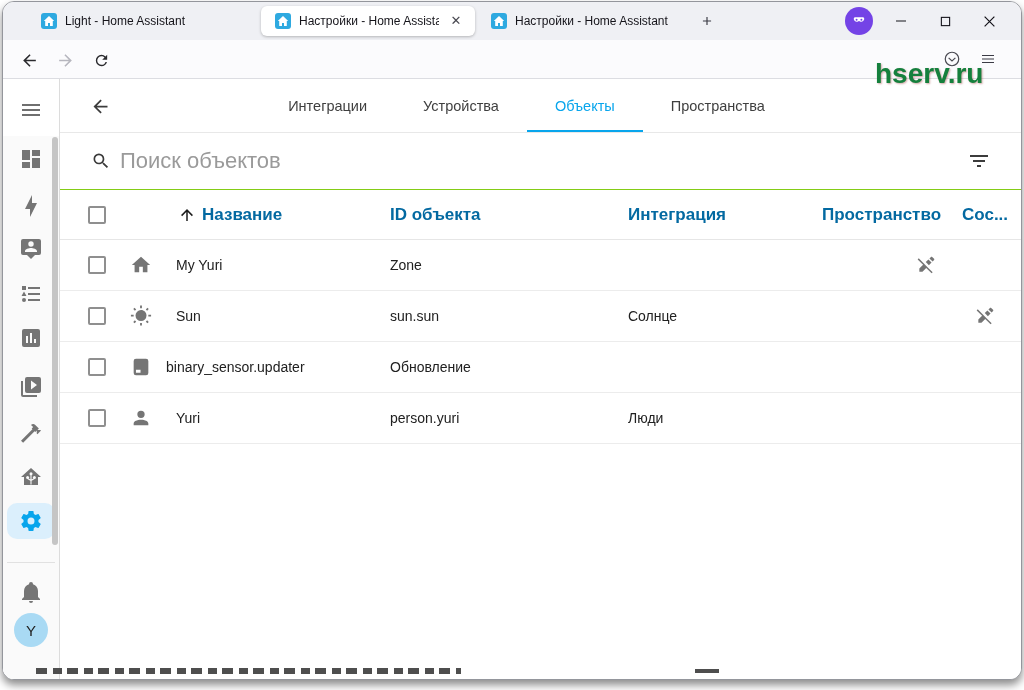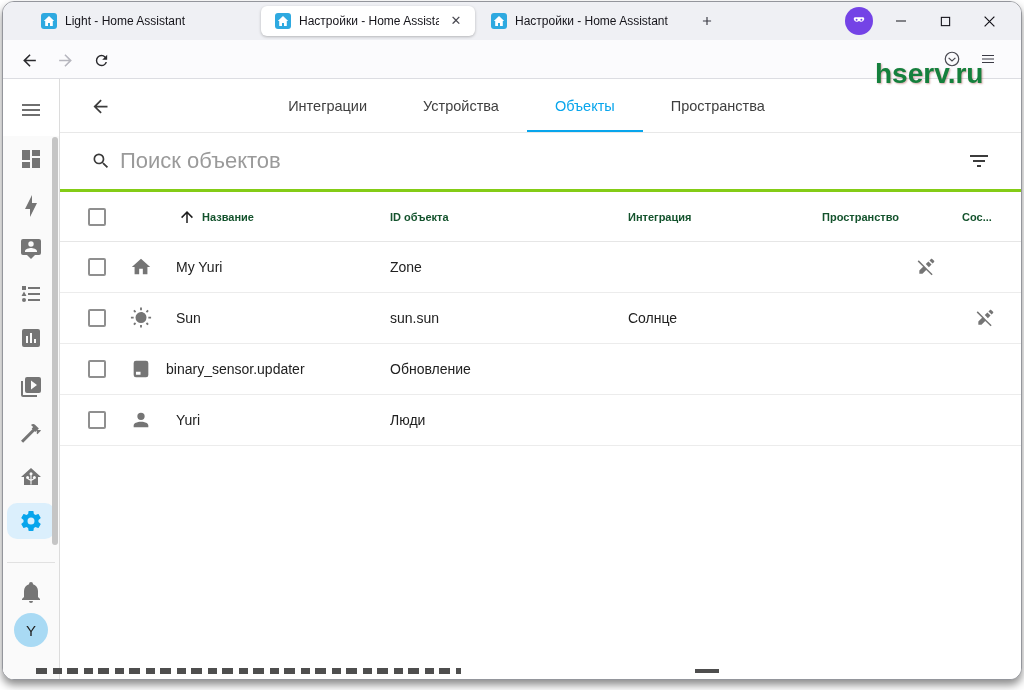--- a/index.html
+++ b/index.html
@@ -42,21 +42,21 @@
   .ha-toolbar{position:relative;height:56px}
   .search-icon{position:absolute;left:31px;top:18px}
   .search-input{position:absolute;left:58px;top:13px;width:540px;height:28px;border:none;outline:none;font-size:22px;color:#404040;background:transparent;font-family:"Liberation Sans",sans-serif}
   .search-input::placeholder{color:#9a9a9a}
   .chip{position:absolute;right:74px;top:11px;height:34px;background:var(--chipbg);border-radius:5px;display:flex;align-items:center;padding:0 14px}
   .chip-label{font-size:14px;color:#212121}
   .chip-clear{font-size:14px;font-weight:500;color:var(--accent);margin-left:16px;letter-spacing:.3px}
   .filter-btn{position:absolute;right:30px;top:16px;width:24px;height:24px}
 
   .grid-row{display:grid;grid-template-columns:28px 50px 224px 238px 194px 140px 1fr;align-items:center;padding-left:28px}
-  .thead{height:49px;border-top:3px solid #84cc16;border-bottom:1px solid #e6e6e6;font-size:11px;font-weight:700;color:#14532d}
+  .thead{height:49px;border-top:1px solid #84cc16;border-bottom:1px solid #e6e6e6;font-size:17px;font-weight:700;color:#0369a1}
   .trow{height:50px;border-bottom:1px solid #ececec;font-size:14px;color:#212121}
   .cb{width:18px;height:18px;border:2px solid #8f8f8f;border-radius:2px;background:#fff;box-sizing:border-box}
   .cell-icon{justify-self:center;display:flex}
   .hdr-name{padding-left:12px;display:flex;align-items:center;gap:6px}
   .cell-state{justify-self:end;padding-right:26px;display:flex}
 
   .crop1{position:absolute;left:33px;top:666px;width:425px;height:6px;background:repeating-linear-gradient(90deg,#4e4e4e 0 11px,transparent 11px 17px,#4e4e4e 17px 26px,transparent 26px 31px)}
   .crop2{position:absolute;left:692px;top:667px;width:24px;height:4px;background:#4e4e4e}
   svg{display:block}
 </style>
@@ -359,20 +359,21 @@
           <div class="grid-row trow">
             <div>
               <div class="cb"></div>
             </div>
      <div class="cell-icon">
               <svg width="22" height="22" viewBox="0 0 24 24" fill="#757575">
                 <path fill-rule="evenodd" d="M12,4A4,4 0 0,1 16,8A4,4 0 0,1 12,12A4,4 0 0,1 8,8A4,4 0 0,1 12,4M12,14C16.42,14 20,15.79 20,18V20H4V18C4,15.79 7.58,14 12,14Z"></path>
               </svg>
             </div>
      <div style="padding-left:10px">Yuri</div>
+     <div>person.yuri</div>
      <div>Люди</div>
      <div></div>
      <div class="cell-state"></div>
           </div>
         </div>
     </div>
   </div>
 
   <div class="crop1"></div>
   <div class="crop2"></div>

